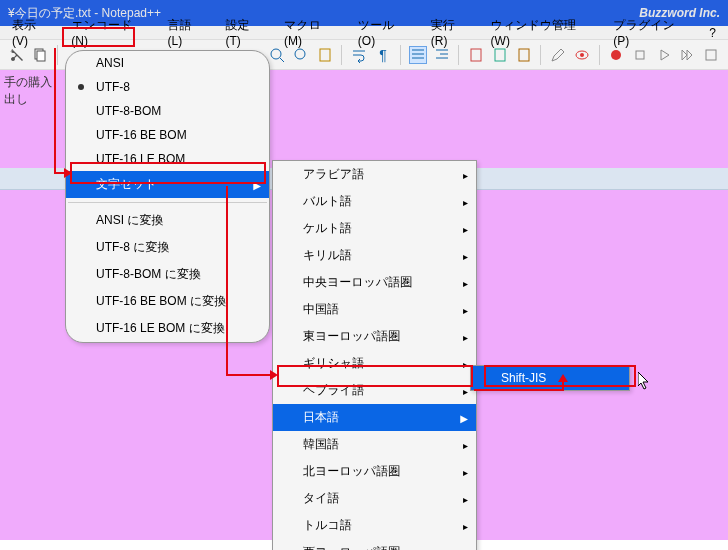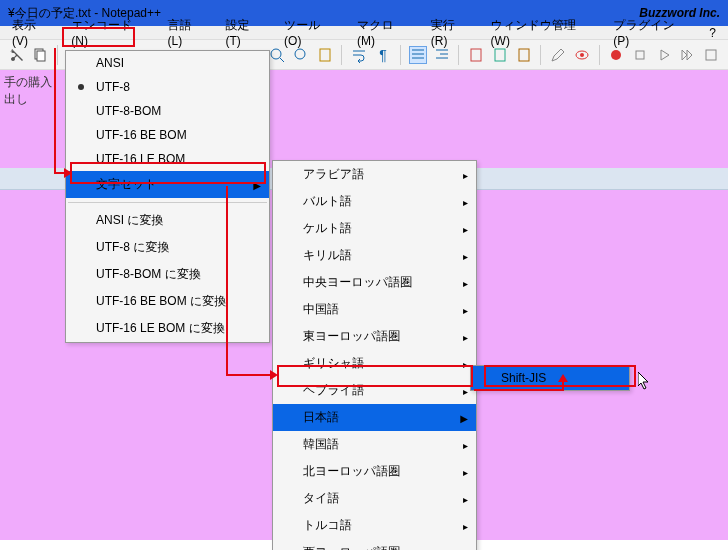--- a/index.html
+++ b/index.html
@@ -1,63 +1,63 @@
 <!DOCTYPE html>
 <html><head>
 <meta charset="utf-8">
 <style>
   * { margin: 0; padding: 0; box-sizing: border-box; }
   body { font-family: "Meiryo", "Yu Gothic", sans-serif; font-size: 12px; width: 728px; height: 550px; background: #fff; overflow: hidden; position: relative; }
 
-  .titlebar { height: 26px; background: #245edc; color: #000000; display: flex; align-items: center; padding: 0 8px; }
+  .titlebar { height: 26px; background: #245edc; color: #e5e5e5; display: flex; align-items: center; padding: 0 8px; }
   .title-left { flex: 1; }
   .title-right { font-weight: bold; font-size: 12px; font-style: italic; }
 
   .menubar { height: 14px; background: #f0f0f0; display: flex; align-items: center; padding: 0 4px; border-bottom: 1px solid #ddd; gap: 4px; }
   .menu-item { padding: 3px 8px; cursor: default; }
 
   .toolbar { height: 30px; background: #f3f3f3; display: flex; align-items: center; padding: 0 8px; gap: 6px; border-bottom: 1px solid #ddd; overflow:hidden;}
   .tool-icon { width: 18px; height: 18px; display: inline-flex; align-items:center; justify-content:center; }
   .tool-sep { width:1px; height:20px; background:#ccc; margin:0 2px;}
   .tool-icon svg { width:16px;height:16px;}
 
   .content { position: relative; height: calc(100% - 80px); background: #f0abfc; }
   .editor-area { position:absolute; left:0; top:0; width:80px; padding:4px; color:#333;}
   .tab-strip { position:absolute; left:0; top:98px; height:22px; width:100%; background:#dbe5f1; border-bottom:1px solid #bcd;}
 
   .dropdown { position: absolute; background: #f5f5f5; border: 1px solid #999; box-shadow: 2px 2px 4px rgba(0,0,0,0.15); }
   .dd-item { padding: 5px 32px 5px 30px; cursor: default; position: relative; white-space: nowrap; }
-  .dd-item.sel { background: #0a66e5; color: #000000; }
+  .dd-item.sel { background: #0a66e5; color: #ffffff; }
   .dd-item .arrow { position: absolute; right: 8px; top: 50%; transform: translateY(-50%); font-size: 10px; }
   .dd-sep { height:1px; background:#ccc; margin:4px 2px; }
   .dot { position:absolute; left:12px; top:50%; transform:translateY(-50%); width:6px;height:6px;border-radius:50%;background:#333;}
 
-  .dd1 { left: 65px; top: 50px; width: 205px; }
+  .dd1 { left: 65px; top: 50px; width: 205px; border-radius: 18px; }
   .dd2 { left: 272px; top: 160px; width: 205px; }
   .dd3 { left: 470px; top: 365px; width: 160px; }
 
   .callout { position:absolute; border:2px solid #e30613; pointer-events:none;}
   .arrow-line{position:absolute; background:#e30613;}
   .arrow-head{position:absolute;width:0;height:0;border-style:solid;}
 </style>
 </head>
 <body>
 
 <div class="titlebar">
   <div class="title-left">¥今日の予定.txt - Notepad++</div>
   <div class="title-right">Buzzword Inc.</div>
 </div>
 
 <div class="menubar">
   <span class="menu-item">表示(V)</span>
   <span class="menu-item">エンコード(N)</span>
   <span class="menu-item">言語(L)</span>
   <span class="menu-item">設定(T)</span>
+  <span class="menu-item">マクロ(M)</span>
   <span class="menu-item">ツール(O)</span>
-  <span class="menu-item">マクロ(M)</span>
   <span class="menu-item">実行(R)</span>
   <span class="menu-item">ウィンドウ管理(W)</span>
   <span class="menu-item">プラグイン(P)</span>
   <span class="menu-item">?</span>
 </div>
 
 <div class="toolbar">
   <span class="tool-icon">
       <svg viewBox="0 0 16 16">
         <path d="M4 2c-1 0-2 1-2 2s1 2 2 2c.4 0 .7-.1 1-.3L7 8l-2 2.3c-.3-.2-.6-.3-1-.3-1 0-2 1-2 2s1 2 2 2 2-1 2-2c0-.4-.1-.7-.3-1L8 9l5 5 1-1-11-11c.2.3.3.6.3 1 0 1-1 2-2 2" fill="#555"></path>

